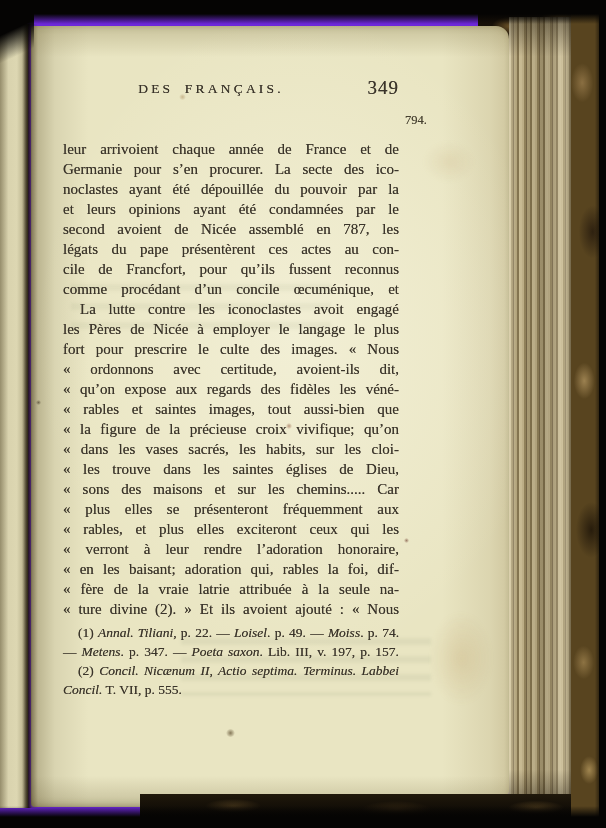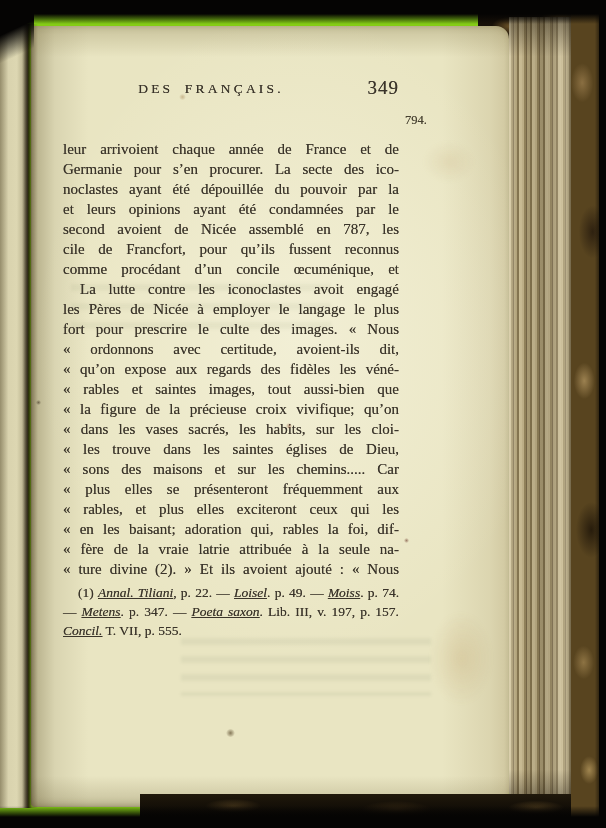--- a/index.html
+++ b/index.html
@@ -1,16 +1,16 @@
 <!DOCTYPE html>
 <html><head>
 <meta charset="utf-8">
 <style>
   html,body{margin:0;padding:0;background:#070503;}
-  .scene{position:relative;width:606px;height:828px;background:#84cc16;overflow:hidden;
+  .scene{position:relative;width:606px;height:828px;background:#6d28d9;overflow:hidden;
          font-family:"Liberation Serif","DejaVu Serif",serif;}
 
   
   .left-sliver{position:absolute;left:0;top:24px;width:28px;height:784px;
     background:linear-gradient(90deg,#968e6c 0%,#d9d3ae 30%,#ddd7b2 60%,#b9b28d 85%,#6d6547 100%);}
   
   .gutter{position:absolute;left:22px;top:24px;width:16px;height:784px;
     background:linear-gradient(90deg,rgba(20,15,5,0) 0%,rgba(25,18,6,.85) 42%,rgba(70,58,30,.35) 62%,rgba(70,58,30,0) 100%);z-index:3;}
 
   
@@ -34,21 +34,21 @@
 
   .text-col{position:absolute;left:32px;top:77px;width:336px;color:#3a342a;
     text-shadow:0 0 .55px rgba(58,51,42,.72);margin-top:36px;}
   .bline{font-size:15px;line-height:20px;text-align:justify;text-align-last:justify;white-space:normal;}
   .bline.indent{text-indent:17px;}
   .bline.lastline{text-align-last:left;}
   .footnotes{margin-top:4px;}
   .fline{font-size:13.5px;line-height:19px;text-align:justify;text-align-last:justify;}
   .fline.indent{text-indent:15px;}
   .fline.lastline{text-align-last:left;}
-  .it{font-style:italic;text-decoration:underline;}
+  .it{font-style:italic;}
 
   
   .ghost{position:absolute;filter:blur(1.6px);opacity:.5;pointer-events:none;}
   .ghost.g1{left:40px;top:258px;width:260px;height:46px;
     background:repeating-linear-gradient(180deg,rgba(118,128,92,.16) 0 7px,rgba(0,0,0,0) 7px 19px);}
   .ghost.g2{left:150px;top:612px;width:250px;height:58px;
     background:repeating-linear-gradient(180deg,rgba(110,122,96,.18) 0 7px,rgba(0,0,0,0) 7px 18px);}
 
   
   .stain{position:absolute;border-radius:50%;pointer-events:none;}
@@ -119,41 +119,44 @@
 
     <div class="margin-note">794.</div>
 
     <div class="text-col">
       <div>
           <div class="bline">leur arrivoient chaque année de France et de</div>
           <div class="bline">Germanie pour s’en procurer. La secte des ico-</div>
           <div class="bline">noclastes ayant été dépouillée du pouvoir par la</div>
           <div class="bline">et leurs opinions ayant été condamnées par le</div>
           <div class="bline">second avoient de Nicée assemblé en 787, les</div>
+          <div class="bline">légats du pape présentèrent ces actes au con-</div>
           <div class="bline">cile de Francfort, pour qu’ils fussent reconnus</div>
           <div class="bline">comme procédant d’un concile œcuménique, et</div>
           <div class="bline indent">La lutte contre les iconoclastes avoit engagé</div>
           <div class="bline">les Pères de Nicée à employer le langage le plus</div>
           <div class="bline">fort pour prescrire le culte des images. « Nous</div>
           <div class="bline">« ordonnons avec certitude, avoient-ils dit,</div>
           <div class="bline">« qu’on expose aux regards des fidèles les véné-</div>
           <div class="bline">« rables et saintes images, tout aussi-bien que</div>
           <div class="bline">« la figure de la précieuse croix vivifique; qu’on</div>
           <div class="bline">« dans les vases sacrés, les habits, sur les cloi-</div>
           <div class="bline">« les trouve dans les saintes églises de Dieu,</div>
           <div class="bline">« sons des maisons et sur les chemins..... Car</div>
           <div class="bline">« plus elles se présenteront fréquemment aux</div>
           <div class="bline">« rables, et plus elles exciteront ceux qui les</div>
+          <div class="bline">« verront à leur rendre l’adoration honoraire,</div>
           <div class="bline">« en les baisant; adoration qui, rables la foi, dif-</div>
           <div class="bline">« fère de la vraie latrie attribuée à la seule na-</div>
           <div class="bline">« ture divine (2). » Et ils avoient ajouté : « Nous</div>
         </div>
       <div class="footnotes">
           <div class="fline indent"><span>(1) </span><span class="it">Annal. Tiliani</span><span>, p. 22. — </span><span class="it">Loisel</span><span>. p. 49. — </span><span class="it">Moiss</span><span>. p. 74.</span></div>
           <div class="fline"><span>— </span><span class="it">Metens</span><span>. p. 347. — </span><span class="it">Poeta saxon</span><span>. Lib. III, v. 197, p. 157.</span></div>
+          <div class="fline indent"><span>(2) </span><span class="it">Concil. Nicænum II, Actio septima. Terminus. Labbei</span></div>
           <div class="fline lastline"><span class="it">Concil.</span><span> T. VII, p. 555.</span></div>
         </div>
     </div>
 
     <div class="stain s1"></div>
     <div class="stain s2"></div>
     <div class="stain s3"></div>
     <div class="stain s4"></div>
     <div class="stain s5"></div>
     <div class="stain s6"></div>

